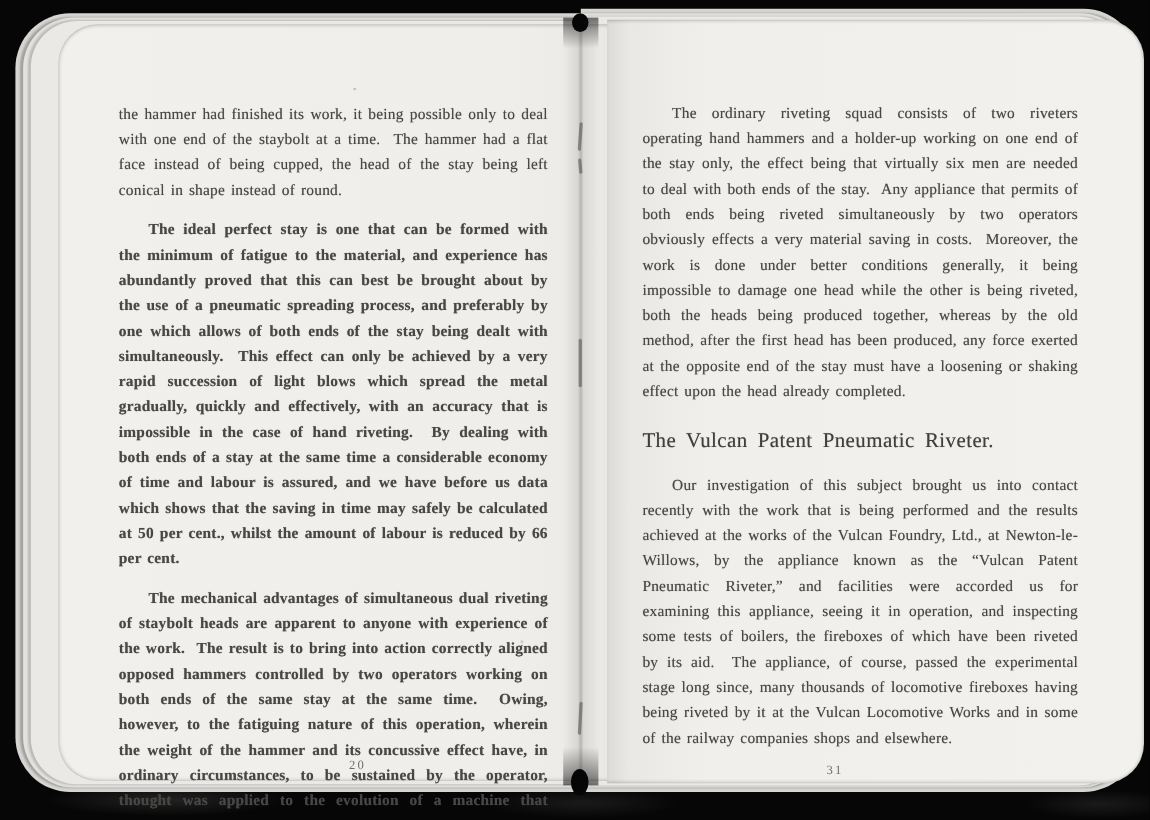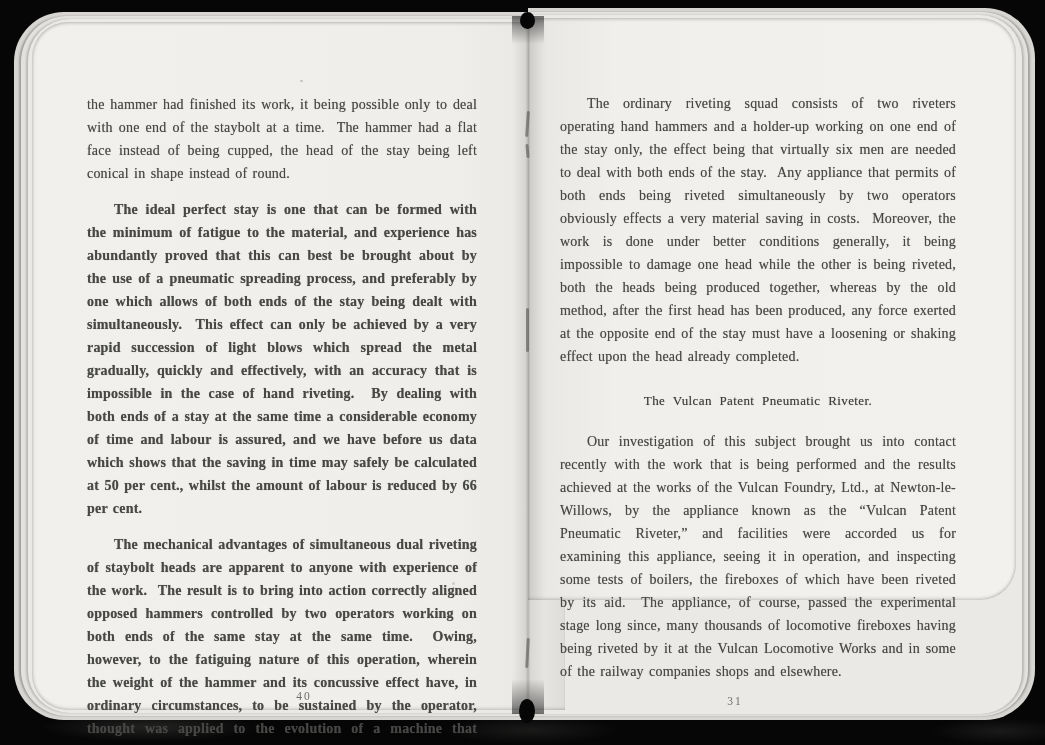--- a/index.html
+++ b/index.html
@@ -36,30 +36,30 @@
   .r-edge3 { left: 528px; top: 8px;  width: 507px; height: 712px; border-radius: 0 50px 50px 0; background: #d7d6d3; }
   .r-edge2 { left: 528px; top: 12px; width: 500px; height: 704px; border-radius: 0 46px 46px 0; background: #e3e2df; box-shadow: 2px 0 2px rgba(0,0,0,0.25); }
   .r-edge1 { left: 528px; top: 15px; width: 494px; height: 699px; border-radius: 0 42px 42px 0; background: #eae9e6; box-shadow: 2px 0 2px rgba(0,0,0,0.18); }
 
   .page {
     position: absolute;
     top: 22px;
     height: 688px;
   }
   .page-left {
-    left: 32px;
+    left: 53px;
     width: 533px;
     border-radius: 36px 0 0 36px;
     background: linear-gradient(to right, #f1f0ed 0%, #efeeeb 78%, #e9e8e5 94%, #dedddA 100%);
     box-shadow: inset 0 3px 4px -3px rgba(0,0,0,0.35), inset 0 -3px 4px -3px rgba(0,0,0,0.3), inset 3px 0 4px -3px rgba(0,0,0,0.25);
   }
   .page-right {
-    left: 528px;
+    left: 552px;
     top: 18px;
-    height: 582px;
+    height: 694px;
     width: 488px;
     border-radius: 0 36px 36px 0;
     background: linear-gradient(to right, #dcdbd8 0%, #e9e8e5 4%, #f0efec 18%, #f2f1ee 100%);
     box-shadow: inset 0 3px 4px -3px rgba(0,0,0,0.35), inset 0 -3px 4px -3px rgba(0,0,0,0.3), inset -3px 0 4px -3px rgba(0,0,0,0.25);
     text-decoration: underline;
   }
 
   
   .spine {
     position: absolute;
@@ -98,23 +98,22 @@
     text-shadow: 0 0 0.7px rgba(80,80,78,0.6);
   }
   .text-col-left  { left: 55px; top: 71px; width: 390px; }
   .text-col-right { left: 32px; top: 74px; width: 396px; }
   .para { margin: 0; white-space: pre-wrap; text-indent: 27px; }
   .para.no-indent { text-indent: 0; }
   .para + .para { margin-top: 13px; font-weight: bold; }
   .section-heading {
     margin: 21px 0 17px 0;
     font-weight: normal;
-    font-size: 13px;
+    font-size: 19px;
     line-height: 24px;
-    text-align: center;
     text-indent: 0;
     letter-spacing: 0.4px;
     word-spacing: 4px;
     color: #3f3f3d;
   }
   .page-num {
     position: absolute;
     text-align: center;
     font-size: 11.5px;
     letter-spacing: 2px;
@@ -144,21 +143,21 @@
     <div class="edge r-edge3"></div>
     <div class="edge r-edge2"></div>
     <div class="edge r-edge1"></div>
 
     <div class="page page-left">
       <div class="text-col text-col-left">
         <p class="para no-indent">the hammer had finished its work, it being possible only to deal with one end of the staybolt at a time.  The hammer had a flat face instead of being cupped, the head of the stay being left conical in shape instead of round.</p>
         <p class="para">The ideal perfect stay is one that can be formed with the minimum of fatigue to the material, and experience has abundantly proved that this can best be brought about by the use of a pneumatic spreading process, and preferably by one which allows of both ends of the stay being dealt with simultaneously.  This effect can only be achieved by a very rapid succession of light blows which spread the metal gradually, quickly and effectively, with an accuracy that is impossible in the case of hand riveting.  By dealing with both ends of a stay at the same time a considerable economy of time and labour is assured, and we have before us data which shows that the saving in time may safely be calculated at 50 per cent., whilst the amount of labour is reduced by 66 per cent.</p>
         <p class="para">The mechanical advantages of simultaneous dual riveting of staybolt heads are apparent to anyone with experience of the work.  The result is to bring into action correctly aligned opposed hammers controlled by two operators working on both ends of the same stay at the same time.  Owing, however, to the fatiguing nature of this operation, wherein the weight of the hammer and its concussive effect have, in ordinary circumstances, to be sustained by the operator, thought was applied to the evolution of a machine that would simplify the task and render it capable of being easily performed by two men only.</p>
       </div>
-      <div class="page-num page-num-left">40</div>
+      <div class="page-num page-num-left">20</div>
       <div class="speck speck-1"></div>
       <div class="speck speck-3"></div>
     </div>
 
     <div class="page page-right">
       <div class="text-col text-col-right">
         <p class="para">The ordinary riveting squad consists of two riveters operating hand hammers and a holder-up working on one end of the stay only, the effect being that virtually six men are needed to deal with both ends of the stay.  Any appliance that permits of both ends being riveted simultaneously by two operators obviously effects a very material saving in costs.  Moreover, the work is done under better conditions generally, it being impossible to damage one head while the other is being riveted, both the heads being produced together, whereas by the old method, after the first head has been produced, any force exerted at the opposite end of the stay must have a loosening or shaking effect upon the head already completed.</p>
         <h2 class="section-heading">The Vulcan Patent Pneumatic Riveter.</h2>
         <p class="para">Our investigation of this subject brought us into contact recently with the work that is being performed and the results achieved at the works of the Vulcan Foundry, Ltd., at Newton-le-Willows, by the appliance known as the “Vulcan Patent Pneumatic Riveter,” and facilities were accorded us for examining this appliance, seeing it in operation, and inspecting some tests of boilers, the fireboxes of which have been riveted by its aid.  The appliance, of course, passed the experimental stage long since, many thousands of locomotive fireboxes having being riveted by it at the Vulcan Locomotive Works and in some of the railway companies shops and elsewhere.</p>
       </div>

